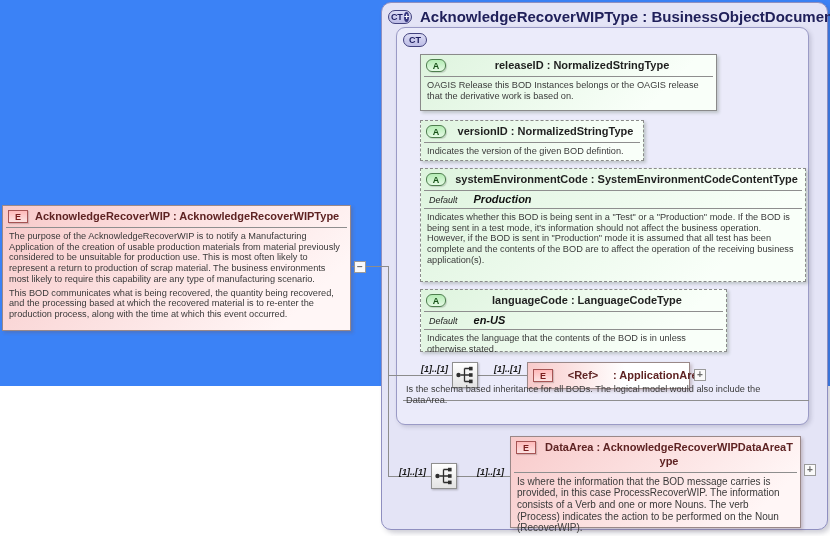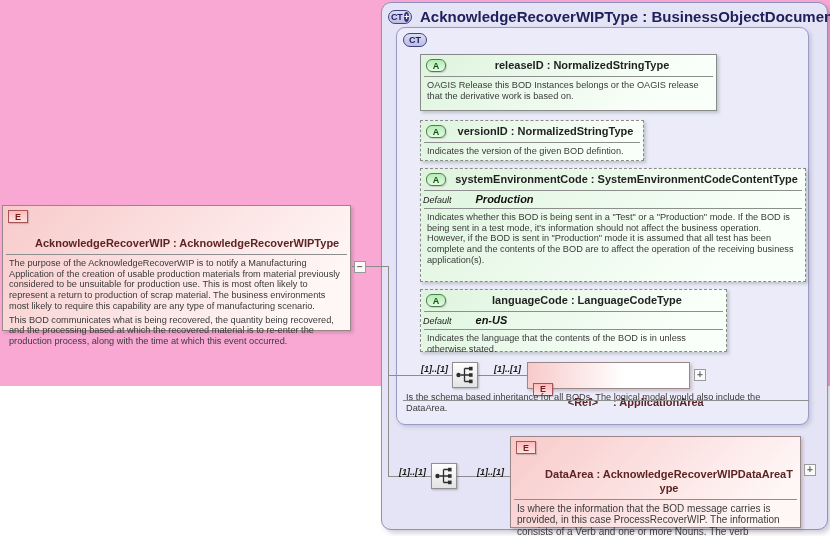--- a/index.html
+++ b/index.html
@@ -1,19 +1,19 @@
 <!DOCTYPE html>
 <html><head>
 <meta charset="utf-8">
 <style>
   * { box-sizing: border-box; margin: 0; padding: 0; }
   html,body { width: 830px; height: 536px; background: #ffffff; overflow: hidden;
               font-family: "Liberation Sans", sans-serif; }
   .abs { position: absolute; }
-  #canvas { position: relative; width: 830px; height: 386px; background: #f9a8d4; }
+  #canvas { position: relative; width: 830px; height: 386px; background: #3b82f6; }
 
   
   .panel-outer { background: #e4e4f6; border: 1px solid #8f8fc0; border-radius: 10px;
                  box-shadow: 3px 3px 5px rgba(60,60,90,.25); }
   .panel-inner { background: #ebebfa; border: 1px solid #9a9ac6; border-radius: 9px;
                  box-shadow: 2px 2px 4px rgba(60,60,90,.2); }
   .panel-header { display: flex; align-items: center; gap: 8px; padding: 5px 6px; }
   .panel-title { font-weight: bold; font-size: 15px; color: #20205a; white-space: nowrap; }
 
   
@@ -35,25 +35,25 @@
 
   
   .attr-box { background: linear-gradient(135deg, #def4de, #f9fff9 80%);
               border: 1px solid #8a8a8a; box-shadow: 2px 2px 3px rgba(90,110,90,.3); }
   .attr-box.optional { border-style: dashed; }
   .elem-box { background: linear-gradient(135deg, #f8caca, #fff6f6 85%);
               border: 1px solid #9a8888; box-shadow: 2px 2px 3px rgba(120,90,90,.3); }
   .box-head { display: flex; align-items: flex-start; gap: 7px; padding: 4px 5px 2px 5px; }
   .box-title { flex: 1; font-weight: bold; font-size: 11px; line-height: 1.25; color: #1f1f1f;
                text-align: center; word-break: break-all; }
-  .elem-title { color: #5e2323; margin-top: 27px; }
+  .elem-title { color: #5e2323; }
   .sep { border-top: 1px solid #8e8e8e; margin: 1px 3px 0 3px; }
   .ann { font-size: 9.2px; line-height: 1.17; color: #3a3a3a; padding: 3px 6px; }
   .ann-small { font-size: 10px; }
-  .default-row { display: flex; align-items: baseline; gap: 24px; padding: 2px 2px; }
+  .default-row { display: flex; align-items: baseline; gap: 16px; padding: 2px 8px; }
   .default-label { font-style: italic; font-size: 9px; color: #222; }
   .default-value { font-weight: bold; font-size: 11px; color: #111; font-style: italic; }
 
   
   .card { font-size: 9px; font-weight: bold; font-style: italic; color: #1a1a1a; white-space: nowrap; }
   .line-h { height: 1px; background: #8c8c8c; }
   .line-v { width: 1px; background: #8c8c8c; }
   .seq-box { width: 26px; height: 26px; background: linear-gradient(#ffffff,#e3e3e3);
              border: 1px solid #8f8f8f; box-shadow: 1px 1px 2px rgba(0,0,0,.25);
              display: flex; align-items: center; justify-content: center; }
@@ -161,21 +161,21 @@
   <div class="abs elem-box" style="left:527px; top:362px; width:163px; height:27px; background:linear-gradient(to right,#f8caca,#ffffff 60%);">
     <div class="box-head" style="padding-top:6px; align-items:center;">
       <span class="badge-e">E</span>
       <span class="box-title elem-title" style="text-align:center; word-break:normal; white-space:nowrap; flex:0 0 auto; width:46px;">&lt;Ref&gt;</span>
       <span class="box-title elem-title" style="text-align:left; word-break:normal; white-space:nowrap;">: ApplicationArea</span>
     </div>
   </div>
   <div class="abs tiny-btn" style="left:694px; top:369px;">+</div>
 
   <div class="abs sep" style="left:400px; top:399px; width:406px;"></div>
-  <div class="abs ann" style="left:400px; top:389px; width:404px;">Is the schema based inheritance for all BODs. The logical model would also include the DataArea.</div>
+  <div class="abs ann" style="left:400px; top:381px; width:404px;">Is the schema based inheritance for all BODs. The logical model would also include the DataArea.</div>
 
   <span class="abs card" style="left:399px; top:467px;">[1]..[1]</span>
   <div class="abs seq-box" style="left:431px; top:463px;">
     <svg width="24" height="24" viewBox="0 0 24 24">
       <circle cx="5.5" cy="12" r="2.2" fill="#2e2e2e"></circle>
       <path d="M7.5 12 H11.5 M11.5 5.5 V18.5 M11.5 5.5 H16 M11.5 12 H16 M11.5 18.5 H16" stroke="#2e2e2e" stroke-width="1.3" fill="none"></path>
       <rect x="16" y="3.8" width="3.6" height="3.6" fill="#2e2e2e"></rect>
       <rect x="16" y="10.2" width="3.6" height="3.6" fill="#2e2e2e"></rect>
       <rect x="16" y="16.6" width="3.6" height="3.6" fill="#2e2e2e"></rect>
     </svg>

